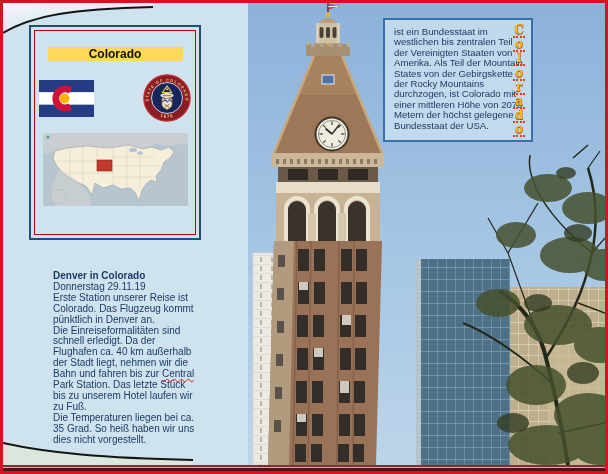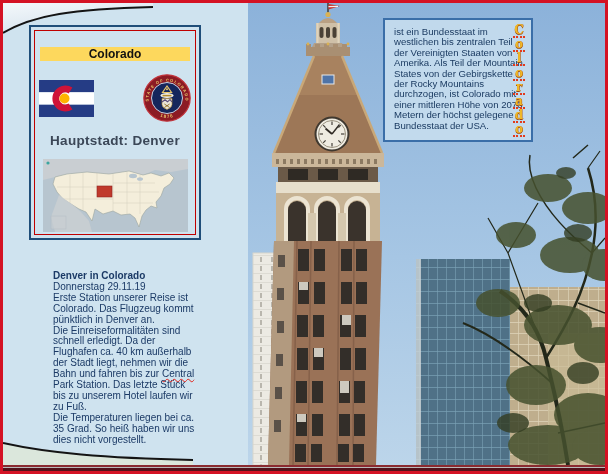--- a/index.html
+++ b/index.html
@@ -6,21 +6,21 @@
   .frame{
     position:relative; width:608px; height:474px; box-sizing:border-box;
     border:3px solid #d41224; background:#cfe3ef; overflow:hidden;
     font-family:"Liberation Sans", sans-serif;
   }
   
   .card{ position:absolute; left:26px; top:22px; width:172px; height:215px;
          box-sizing:border-box; border:2px solid #1f4e79; background:#cfe3ef;}
   .card-inner{ position:absolute; inset:3px; border:1px solid #c00000;
          display:flex; flex-direction:column; align-items:center;}
-  .banner{ margin-top:16px; width:150px; height:14px; background:#fdd85d;
+  .banner{ margin-top:16px; width:135px; height:14px; background:#fdd85d;
          display:flex; align-items:center; justify-content:center;
          font-size:12px; font-weight:bold; color:#111;}
   .symbols-row{ margin-top:13px; width:152px; display:flex;
          align-items:center; justify-content:space-between;}
   .capital{ margin-top:11px; font-size:13.5px; font-weight:bold; color:#3b4757; letter-spacing:.3px;}
   .mapwrap{ margin-top:11px; }
   
   .article{ position:absolute; left:50px; top:268px; width:170px;
          font-size:10px; line-height:10.9px; color:#1b3a66;}
   .article .head{ font-weight:bold; }
@@ -311,21 +311,20 @@
           <polygon points="0,-12 -4.5,-5.5 4.5,-5.5" fill="none" stroke="#e8c56a" stroke-width="1.2"></polygon>
           <circle cx="0" cy="-8.8" r="1" fill="#e8c56a"></circle>
           <ellipse cx="0" cy="-2.5" rx="6.5" ry="2.4" fill="#f2efe6"></ellipse>
           <rect x="-4.5" y="-3.2" width="9" height="1.6" fill="#b58a2e"></rect>
           <path d="M-5,0.5 h10 v6 q0,3 -5,5 q-5,-2 -5,-5 Z" fill="#e9e4d6" stroke="#b58a2e" stroke-width="0.6"></path>
           <path d="M-5,4 l3,-2.2 2.5,2 2.5,-2.2 2,2.4" fill="none" stroke="#5a4a7a" stroke-width="1.1"></path>
           <line x1="-2.6" y1="6" x2="2.6" y2="9.5" stroke="#8a6a20" stroke-width="0.9"></line>
           <line x1="2.6" y1="6" x2="-2.6" y2="9.5" stroke="#8a6a20" stroke-width="0.9"></line>
         </svg>
       </div>
-      <div class="capital">Hauptstadt: Denver</div>
       <div class="mapwrap">
         <svg width="145" height="73" viewBox="0 0 145 73">
           <rect x="0" y="0" width="145" height="73" fill="#b7c5cf"></rect>
           <polygon points="0,0 145,0 145,10 128,13 112,11 100,16 86,12 66,15 44,13 24,15 12,18 0,21" fill="#c9ced2"></polygon>
           <polygon points="12,18 24,15 44,13 66,15 86,12 100,16 108,14 118,17 126,14 131,19 127,25 121,29 118,37 113,43 114,49 108,47 103,51 99,57 96,68 92,59 87,55 78,56 70,52 60,55 52,50 49,62 43,53 36,50 28,45 20,40 14,33 10,25" fill="#f4eedb" stroke="#9aa59f" stroke-width="0.6"></polygon>
           <g stroke="#b4b2a0" stroke-width="0.5" opacity="0.55">
             <line x1="27" y1="16" x2="27" y2="44"></line>
               <line x1="40" y1="14" x2="40" y2="51"></line>
             <line x1="54" y1="14" x2="54" y2="27"></line>
               <line x1="70" y1="15" x2="70" y2="52"></line>

